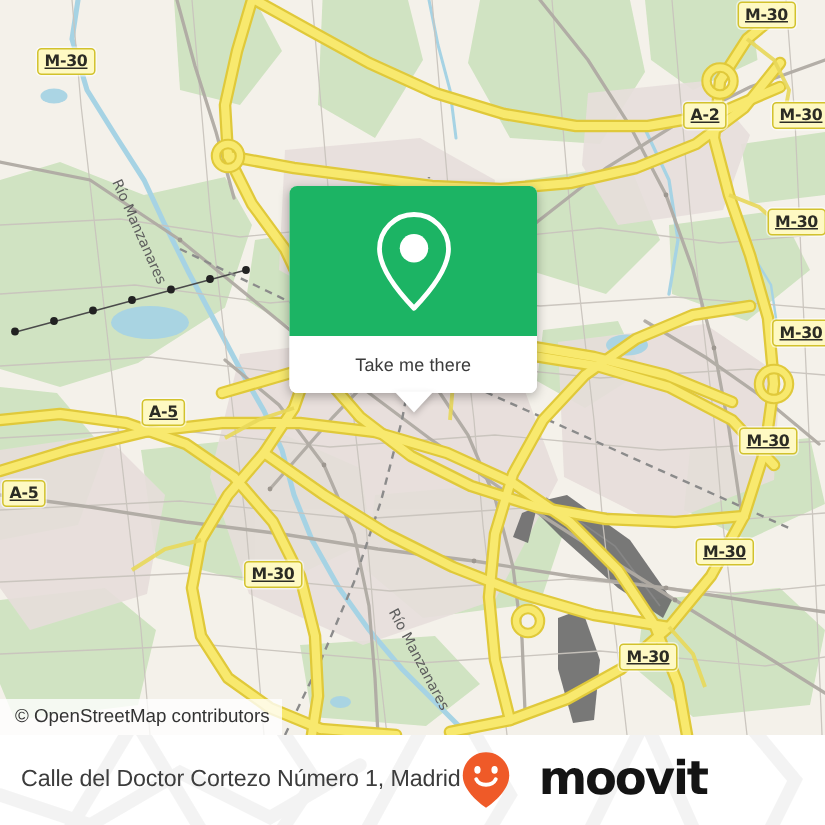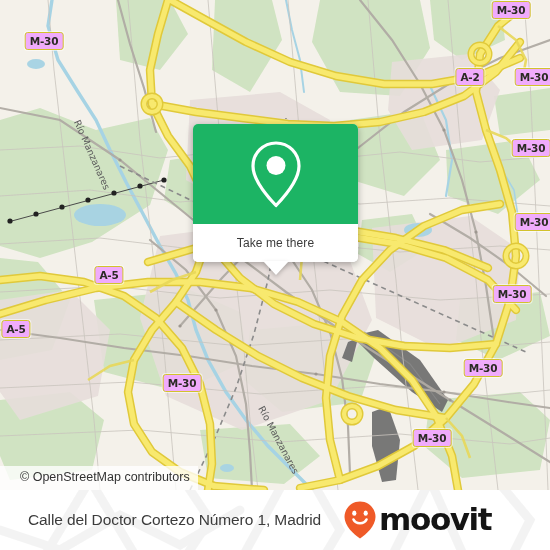--- a/index.html
+++ b/index.html
@@ -34,32 +34,33 @@
     left: 0; top: 0;
     width: 550px;
     height: 490px;
     display: block;
   }
 
   
   .shield {
     position: absolute;
     transform: translate(-50%, -50%);
-    background: #f0abfc;
+    background: #fef9c3;
     border: 1.6px solid #d2c22d;
     border-radius: 3px;
     color: #2b2b24;
     font-family: "DejaVu Sans", sans-serif;
     font-size: 10.5px;
     font-weight: bold;
     letter-spacing: -0.2px;
     line-height: 1;
     padding: 2.5px 4px 3px 4px;
     white-space: nowrap;
     box-shadow: 0 0 0 1px rgba(255,255,255,0.55);
+    text-decoration: underline;
   }
 
   
   .river-label {
     position: absolute;
     color: #5d5d5d;
     font-family: "DejaVu Sans", sans-serif;
     font-size: 9.5px;
     white-space: nowrap;
     transform-origin: 0 0;
@@ -68,21 +69,21 @@
 
   
   .attribution {
     position: absolute;
     left: 0;
     bottom: 0;
     background: rgba(255,255,255,0.78);
     color: #333333;
     font-family: "Liberation Sans", sans-serif;
     font-size: 12.5px;
-    padding: 4px 8px 4px 20px;
+    padding: 4px 8px 4px 10px;
     line-height: 1.25;
     white-space: nowrap;
   }
 
   
   .callout {
     position: absolute;
     left: 193px;
     top: 124px;
     width: 165px;
@@ -153,44 +154,43 @@
     opacity: 0.5;
   }
   .footer-inner {
     position: absolute;
     left: 0; top: 0;
     width: 458px;
     height: 60px;
     display: flex;
     align-items: center;
     justify-content: space-between;
-    padding: 0 16px 0 28px;
+    padding: 0 16px 0 14px;
     box-sizing: border-box;
-    gap: 22px;
   }
   .footer-address {
     color: #3c3c3c;
     font-family: "Liberation Sans", sans-serif;
     font-size: 15.5px;
     white-space: nowrap;
     letter-spacing: -0.1px;
   }
   .brand {
     display: flex;
     align-items: center;
     gap: 2px;
   }
   .brand-wordmark {
     color: #141414;
     font-family: "DejaVu Sans", sans-serif;
     font-size: 31px;
     font-weight: bold;
     letter-spacing: -1.4px;
     line-height: 1;
-    margin-left: 0;
+    margin-left: 16px;
     margin-top: -2px;
   }
 </style>
 </head>
 <body>
 
 <div id="app">
 
   <div class="map">
 

